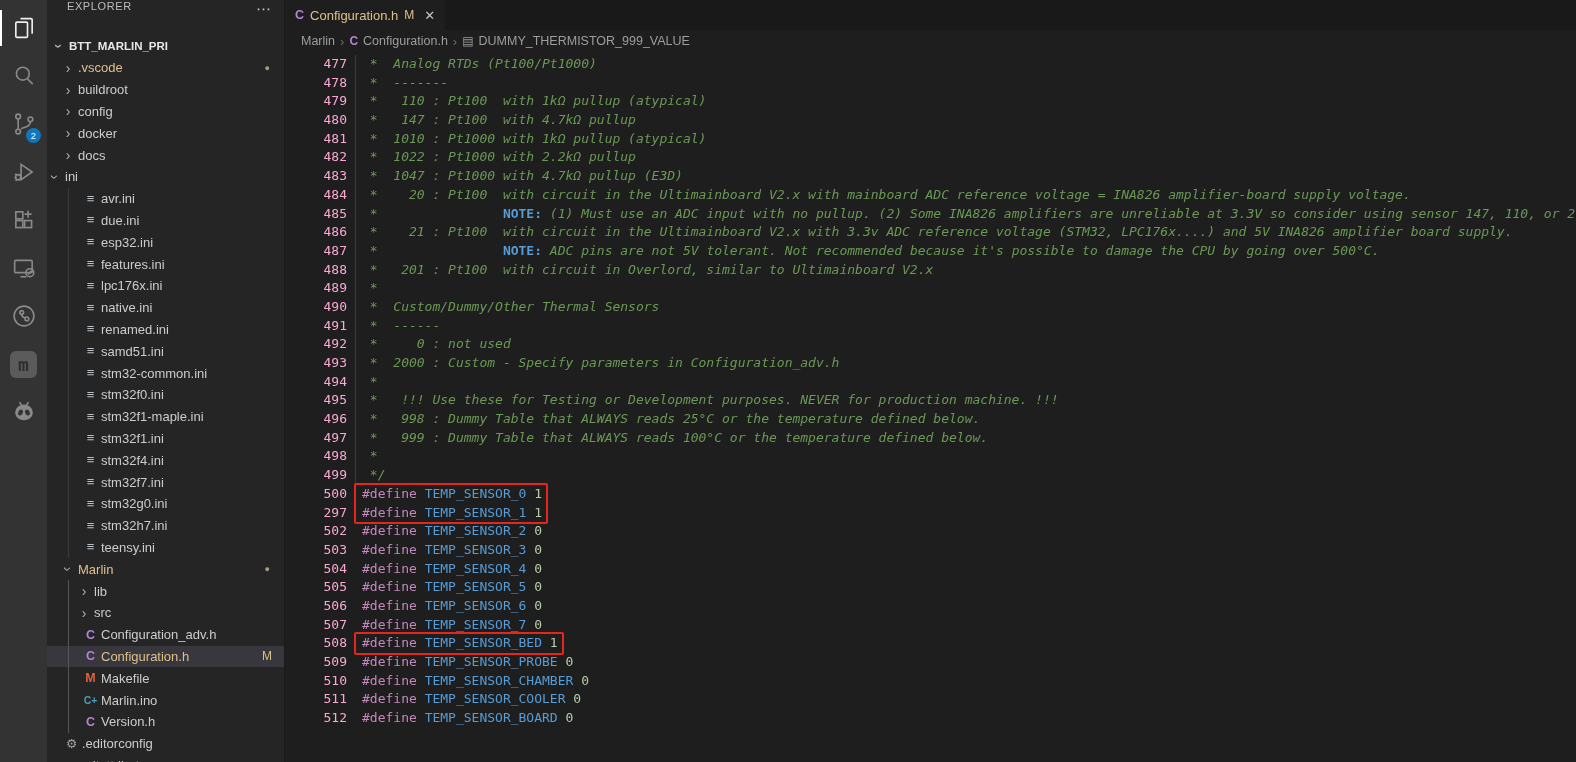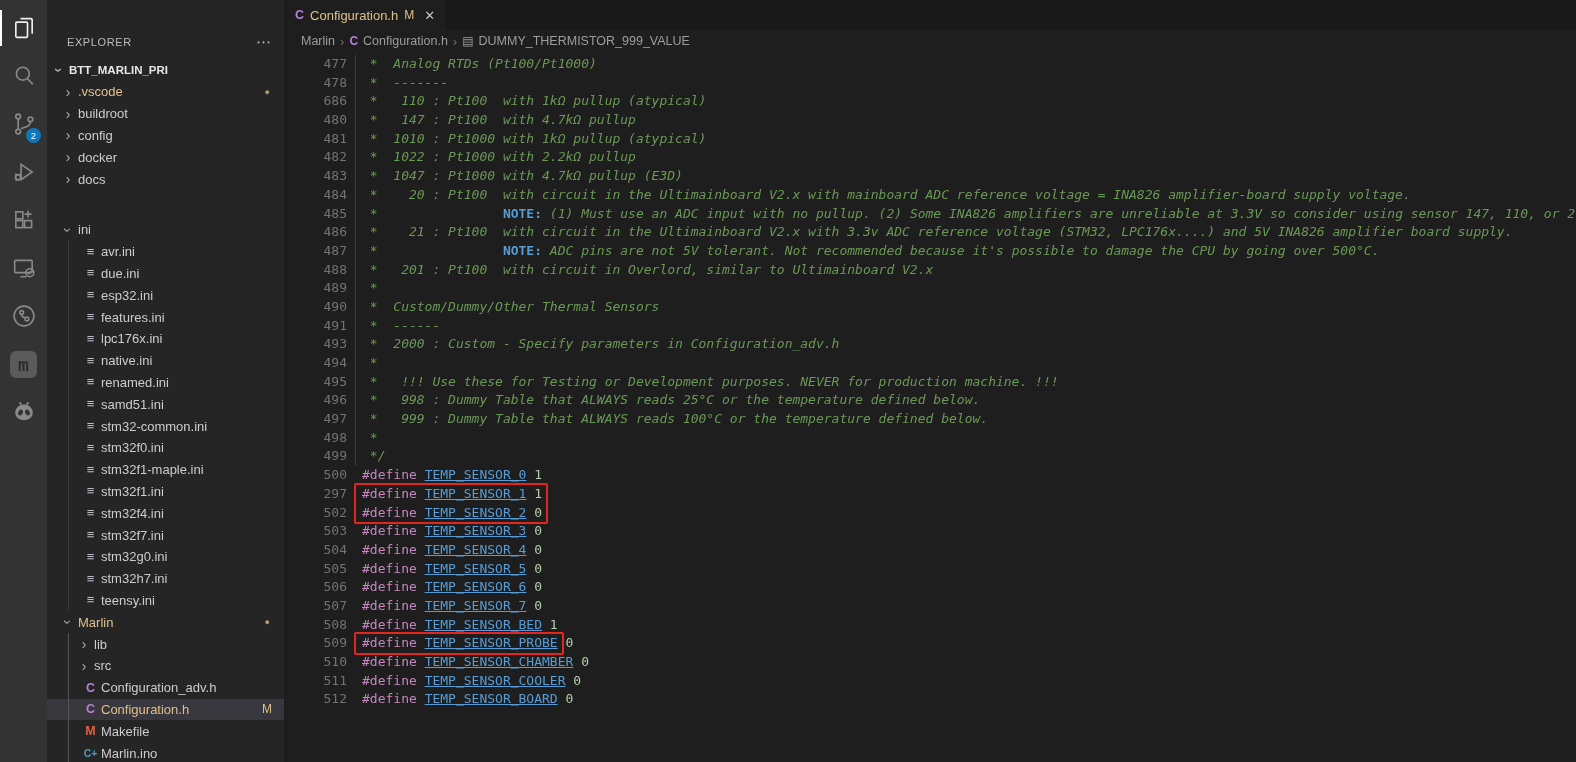--- a/index.html
+++ b/index.html
@@ -19,22 +19,22 @@
   .ab-badge { position:absolute; right:6px; bottom:5px; min-width:15px; height:15px;
               background:#1177bb; border-radius:50%; color:#fff; font-size:9.5px;
               display:flex; align-items:center; justify-content:center; }
   .m-tile { width:27px; height:27px; background:#5b5b5b; border-radius:6px; color:#2e2e2e;
             font-weight:bold; font-size:18px; display:flex; align-items:center;
             justify-content:center; font-family:"DejaVu Sans Mono",monospace; }
 
   
   .sidebar { width:238px; height:762px; background:#252526; flex:none; position:relative;
              overflow:hidden; border-right:1px solid #1b1b1b; }
-  .sb-header { height:35px; display:flex; align-items:center; padding:0 12px 0 20px;
-               color:#bbbbbb; font-size:11px; letter-spacing:.6px;margin-top:24px; }
+  .sb-header { height:35px; display:flex; align-items:flex-start; padding:0 12px 0 20px;
+               color:#bbbbbb; font-size:11px; letter-spacing:.6px; }
   .sb-dots { margin-left:auto; color:#c5c5c5; font-size:15px; letter-spacing:1px; cursor:pointer; }
   .sb-root { height:22px; display:flex; align-items:center; padding-left:4px; color:#e7e7e7;
              font-size:11.5px; font-weight:bold; cursor:pointer; background:#252526; }
   .sb-root .chev { margin-right:2px; }
   .chev { display:inline-block; width:16px; text-align:center; color:#b0b0b0; font-size:14px;
           line-height:16px; transform-origin:50% 50%; flex:none; }
   .chev.open { transform:rotate(90deg); }
   .tree { position:relative; }
   .trow { position:relative; height:21.8px; display:flex; align-items:center; font-size:13px;
           color:#cccccc; cursor:pointer; white-space:nowrap; }
@@ -64,26 +64,26 @@
   .breadcrumb { height:22px; display:flex; align-items:center; padding-left:16px; gap:5px;
                 font-size:12.5px; color:#9d9d9d; flex:none; }
   .bc-sep { color:#6e6e6e; font-size:13px; }
   .bc-c { color:#b582d6; font-weight:bold; font-size:12px; }
   .bc-sym { color:#9d9d9d; font-size:12px; }
   .bc-item { cursor:pointer; }
 
   .code { position:relative; flex:1; padding-top:3px; overflow:hidden;
           font-family:"DejaVu Sans Mono", monospace; font-size:13px; }
   .cline { display:flex; height:18.7px; line-height:18.7px; white-space:pre; }
-  .lnum { width:62px; text-align:right; color:#737373; flex:none; }
+  .lnum { width:62px; text-align:right; color:#f9a8d4; flex:none; }
   .ltext { margin-left:15px; position:relative; color:#d4d4d4; }
   .ltext.guided::before { content:''; position:absolute; left:-7px; top:0; height:100%;
                           border-left:1px solid #3b3b3b; }
   .s-c { color:#6A9955;font-style:italic; } .s-b { color:#569CD6;font-weight:bold; } .s-k { color:#C586C0; }
-  .s-i { color:#569CD6;text-decoration:underline; } .s-n { color:#B5CEA8; }
+  .s-i { color:#569CD6; } .s-n { color:#B5CEA8; }
   .hlbox { position:absolute; border:2px solid #e5261f; border-radius:2px; pointer-events:none; }
 </style>
 </head>
 <body>
 
 <div class="app">
 
   <div class="activitybar">
     <div class="ab-item active">
       <svg viewBox="0 0 24 24">
@@ -175,21 +175,21 @@
           <span class="label">config</span>
         </div>
         <div class="trow" style="padding-left: 13px;">
           <span class="chev">›</span>
           <span class="label">docker</span>
         </div>
         <div class="trow" style="padding-left: 13px;">
           <span class="chev">›</span>
           <span class="label">docs</span>
         </div>
-        <div class="trow" style="padding-left: 13px; margin-top: 29px;">
+        <div class="trow" style="">
           <span class="chev open">›</span>
           <span class="label">ini</span>
         </div>
         <div class="trow" style="padding-left: 35px;">
           <span class="t-guide"></span>
           <span class="ficon fi-ini">≡</span>
           <span class="label">avr.ini</span>
         </div>
         <div class="trow" style="padding-left: 35px;">
           <span class="t-guide"></span>
@@ -337,33 +337,34 @@
         <span class="bc-sep">›</span>
         <span class="bc-c">C</span>
         <span class="bc-item">Configuration.h</span>
         <span class="bc-sep">›</span>
         <span class="bc-sym">▤</span>
         <span class="bc-item">DUMMY_THERMISTOR_999_VALUE</span>
       </div>
     <div class="code">
         <div class="cline"><span class="lnum">477</span><span class="ltext guided"><span class="s-c"> *  Analog RTDs (Pt100/Pt1000)</span></span></div>
         <div class="cline"><span class="lnum">478</span><span class="ltext guided"><span class="s-c"> *  -------</span></span></div>
-        <div class="cline"><span class="lnum">686</span><span class="ltext guided"><span class="s-c"> *   110 : Pt100  with 1kΩ pullup (atypical)</span></span></div>
+        <div class="cline"><span class="lnum">479</span><span class="ltext guided"><span class="s-c"> *   110 : Pt100  with 1kΩ pullup (atypical)</span></span></div>
         <div class="cline"><span class="lnum">480</span><span class="ltext guided"><span class="s-c"> *   147 : Pt100  with 4.7kΩ pullup</span></span></div>
         <div class="cline"><span class="lnum">481</span><span class="ltext guided"><span class="s-c"> *  1010 : Pt1000 with 1kΩ pullup (atypical)</span></span></div>
         <div class="cline"><span class="lnum">482</span><span class="ltext guided"><span class="s-c"> *  1022 : Pt1000 with 2.2kΩ pullup</span></span></div>
         <div class="cline"><span class="lnum">483</span><span class="ltext guided"><span class="s-c"> *  1047 : Pt1000 with 4.7kΩ pullup (E3D)</span></span></div>
         <div class="cline"><span class="lnum">484</span><span class="ltext guided"><span class="s-c"> *    20 : Pt100  with circuit in the Ultimainboard V2.x with mainboard ADC reference voltage = INA826 amplifier-board supply voltage.</span></span></div>
         <div class="cline"><span class="lnum">485</span><span class="ltext guided"><span class="s-c"> *                </span><span class="s-b">NOTE:</span><span class="s-c"> (1) Must use an ADC input with no pullup. (2) Some INA826 amplifiers are unreliable at 3.3V so consider using sensor 147, 110, or 21.</span></span></div>
         <div class="cline"><span class="lnum">486</span><span class="ltext guided"><span class="s-c"> *    21 : Pt100  with circuit in the Ultimainboard V2.x with 3.3v ADC reference voltage (STM32, LPC176x....) and 5V INA826 amplifier board supply.</span></span></div>
         <div class="cline"><span class="lnum">487</span><span class="ltext guided"><span class="s-c"> *                </span><span class="s-b">NOTE:</span><span class="s-c"> ADC pins are not 5V tolerant. Not recommended because it's possible to damage the CPU by going over 500°C.</span></span></div>
         <div class="cline"><span class="lnum">488</span><span class="ltext guided"><span class="s-c"> *   201 : Pt100  with circuit in Overlord, similar to Ultimainboard V2.x</span></span></div>
         <div class="cline"><span class="lnum">489</span><span class="ltext guided"><span class="s-c"> *</span></span></div>
         <div class="cline"><span class="lnum">490</span><span class="ltext guided"><span class="s-c"> *  Custom/Dummy/Other Thermal Sensors</span></span></div>
         <div class="cline"><span class="lnum">491</span><span class="ltext guided"><span class="s-c"> *  ------</span></span></div>
+        <div class="cline"><span class="lnum">492</span><span class="ltext guided"><span class="s-c"> *     0 : not used</span></span></div>
         <div class="cline"><span class="lnum">493</span><span class="ltext guided"><span class="s-c"> *  2000 : Custom - Specify parameters in Configuration_adv.h</span></span></div>
         <div class="cline"><span class="lnum">494</span><span class="ltext guided"><span class="s-c"> *</span></span></div>
         <div class="cline"><span class="lnum">495</span><span class="ltext guided"><span class="s-c"> *   !!! Use these for Testing or Development purposes. NEVER for production machine. !!!</span></span></div>
         <div class="cline"><span class="lnum">496</span><span class="ltext guided"><span class="s-c"> *   998 : Dummy Table that ALWAYS reads 25°C or the temperature defined below.</span></span></div>
         <div class="cline"><span class="lnum">497</span><span class="ltext guided"><span class="s-c"> *   999 : Dummy Table that ALWAYS reads 100°C or the temperature defined below.</span></span></div>
         <div class="cline"><span class="lnum">498</span><span class="ltext guided"><span class="s-c"> *</span></span></div>
         <div class="cline"><span class="lnum">499</span><span class="ltext guided"><span class="s-c"> */</span></span></div>
         <div class="cline"><span class="lnum">500</span><span class="ltext"><span class="s-k">#define </span><span class="s-i">TEMP_SENSOR_0</span><span class="s-n"> 1</span></span></div>
         <div class="cline"><span class="lnum">297</span><span class="ltext"><span class="s-k">#define </span><span class="s-i">TEMP_SENSOR_1</span><span class="s-n"> 1</span></span></div>
         <div class="cline"><span class="lnum">502</span><span class="ltext"><span class="s-k">#define </span><span class="s-i">TEMP_SENSOR_2</span><span class="s-n"> 0</span></span></div>

